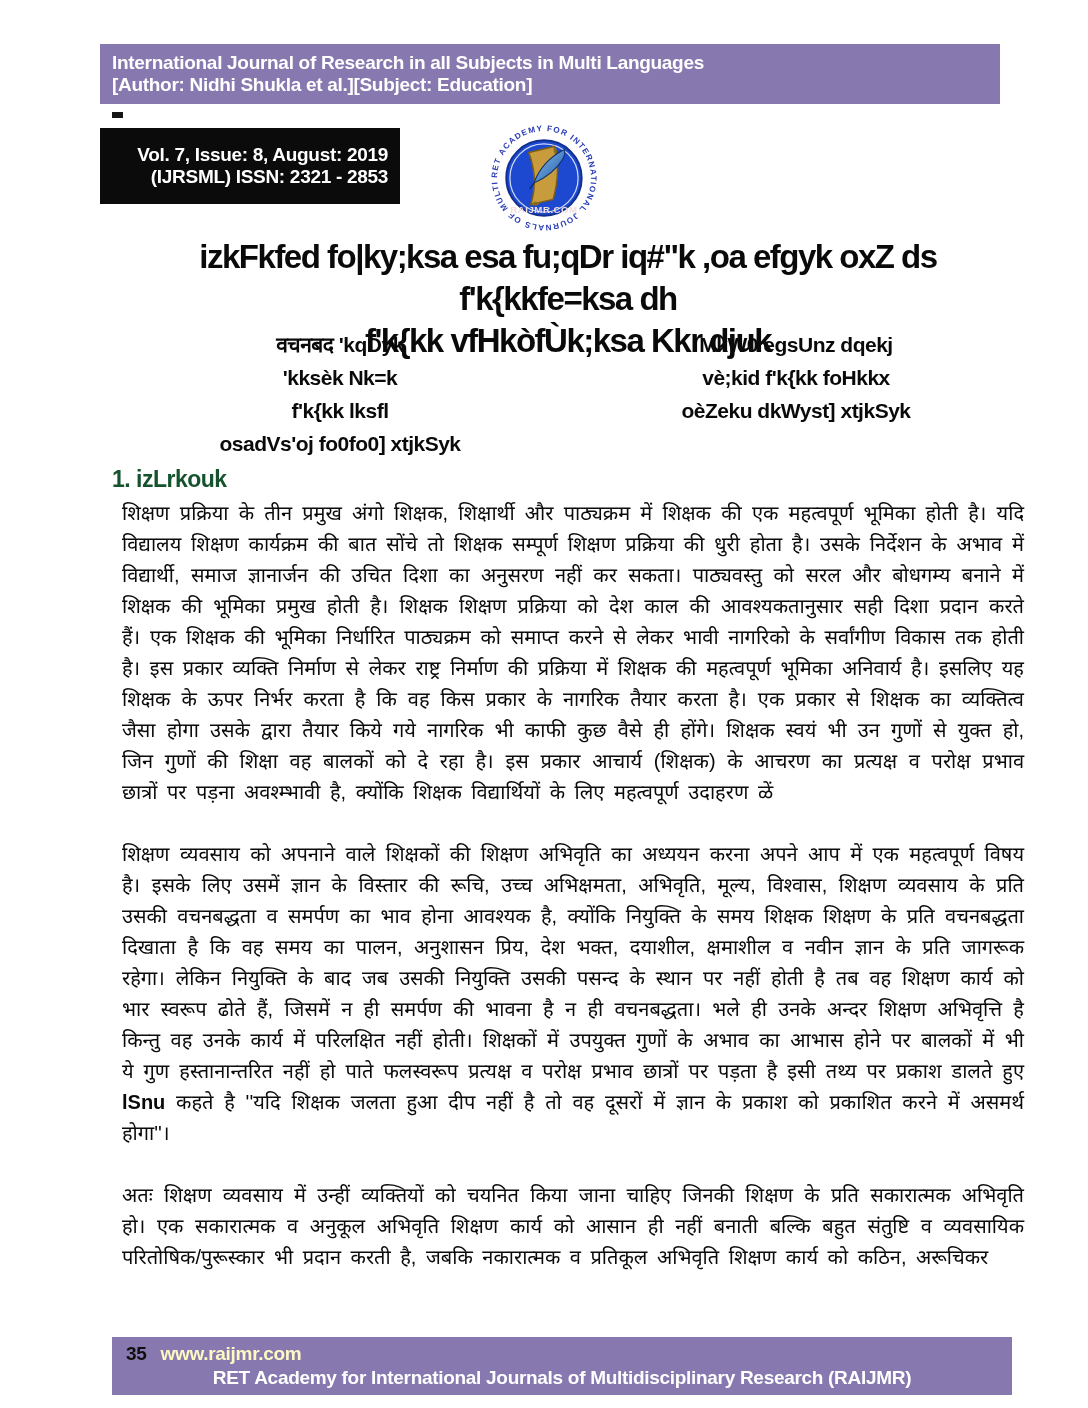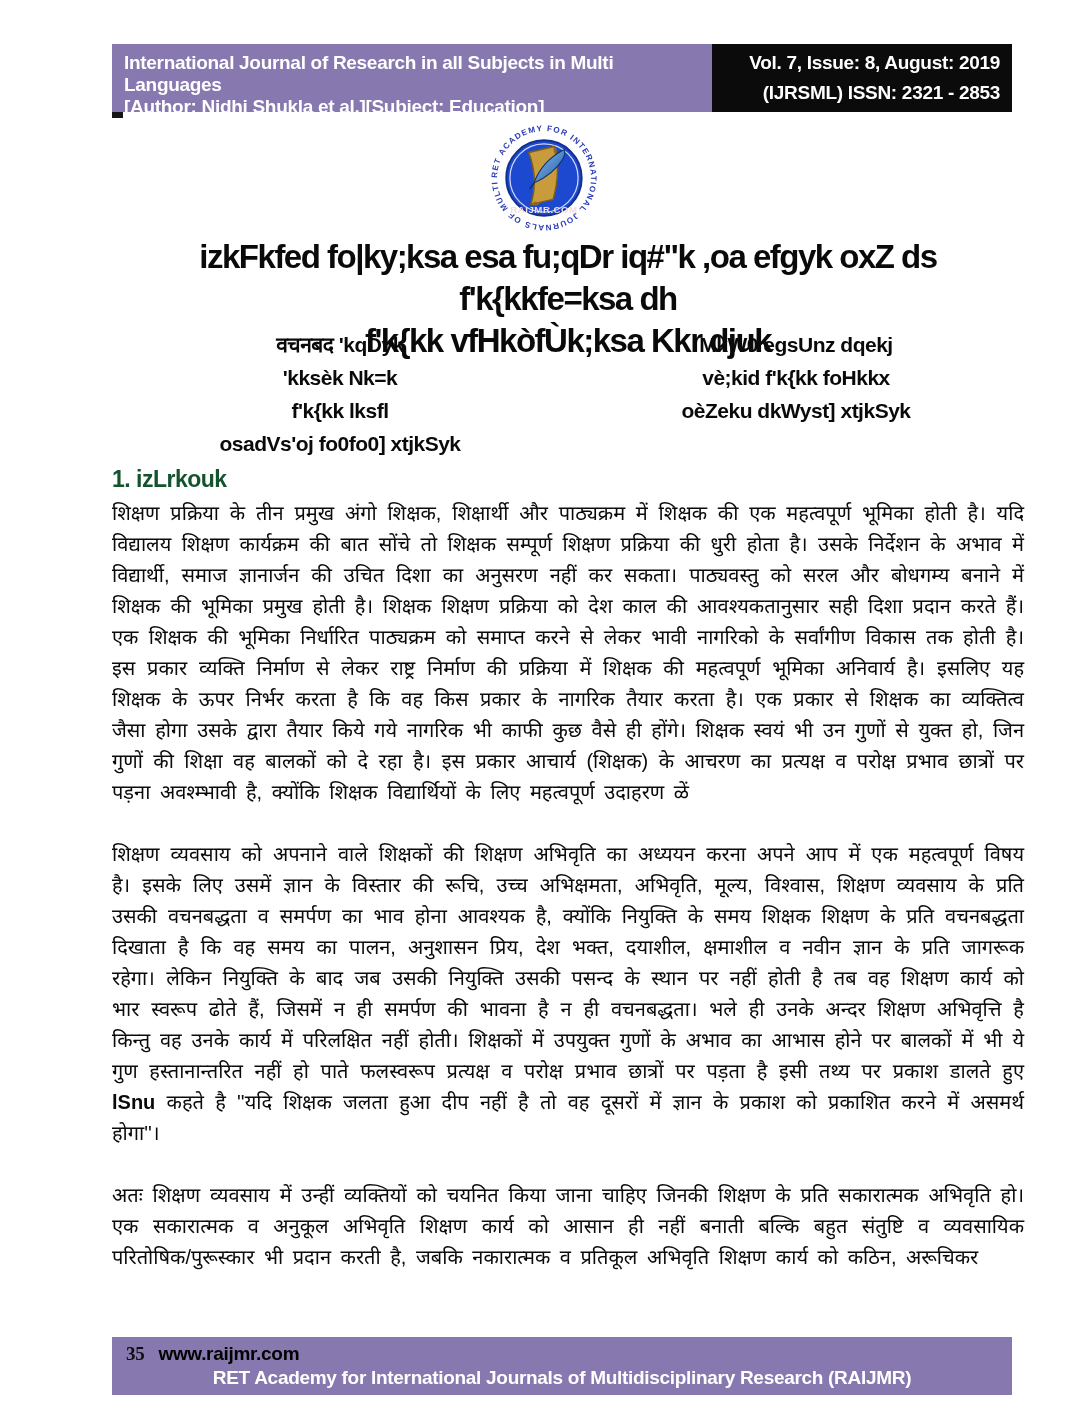--- a/index.html
+++ b/index.html
@@ -2,32 +2,32 @@
 <html><head>
 <meta charset="utf-8">
 <style>
   html,body{margin:0;padding:0;background:#ffffff;}
   .page{
     position:relative;width:1088px;height:1408px;background:#ffffff;
     font-family:"Liberation Sans", sans-serif;color:#111;overflow:hidden;
   }
   
   .header-band{
-    position:absolute;left:112px;top:44px;width:900px;height:68px;
-    display:flex;font-weight:700;
+    position:absolute;left:100px;top:44px;width:900px;height:68px;
+    display:flex;font-weight:700;flex-direction:column;
   }
   .header-left{
     background:#8779AF;color:#ffffff;flex:1;
     padding:8px 12px;display:flex;flex-direction:column;justify-content:space-between;
     font-size:19px;letter-spacing:-0.3px;
   }
   .header-right{
     background:#0b0b0c;color:#ffffff;width:276px;
-    padding:8px 12px;display:flex;flex-direction:column;justify-content:space-between;
-    text-align:right;font-size:19px;letter-spacing:-0.3px;
+    padding:16px 12px;display:flex;flex-direction:column;justify-content:space-between;
+    text-align:right;font-size:19px;letter-spacing:-0.3px;margin-top:24px;
   }
   .header-dash{position:absolute;left:112px;top:112px;width:11px;height:6px;background:#151515;}
   
   .logo-wrap{position:absolute;left:0;top:122px;width:1088px;display:flex;justify-content:center;}
   
   .article-title{
     position:absolute;left:112px;top:236px;width:912px;text-align:center;
     font-weight:700;font-size:33px;line-height:42px;letter-spacing:-1.5px;color:#0a0a0a;
   }
   .authors-row{
@@ -36,33 +36,33 @@
   .author-col{flex:1;text-align:center;font-weight:700;font-size:21px;line-height:33px;letter-spacing:-0.5px;color:#0a0a0a;}
   
   .section-heading{
     position:absolute;left:112px;top:466px;
     font-weight:700;font-size:23px;letter-spacing:-0.5px;color:#14532d;
   }
   .body-text{
     position:absolute;left:112px;top:498px;width:912px;
     font-size:20px;line-height:31px;text-align:justify;word-spacing:4px;color:#0a0a0a;
   }
-  .body-text p{margin:0 0 31px 0;}
+  .body-text p{margin:0 0 31px 10px;}
   .bold-name{font-weight:700;font-family:"Liberation Sans",sans-serif;}
   
   .footer-band{
     position:absolute;left:112px;top:1337px;width:900px;height:58px;
     background:#8779AF;font-weight:700;font-size:19px;letter-spacing:-0.3px;
     display:flex;flex-direction:column;justify-content:space-between;
     padding:6px 14px;box-sizing:border-box;
   }
   .footer-line1{display:flex;align-items:center;gap:14px;color:#ffffff;}
-  .footer-page{color:#101010;font-family:Liberation Serif, serif;}
+  .footer-page{color:#101010;}
   .footer-journal{flex:1;}
-  .footer-url{color:#000000;text-decoration:none;}
+  .footer-url{color:#fef9c3;text-decoration:none;}
   .footer-line2{text-align:center;color:#ffffff;}
 </style>
 </head>
 <body>
 
 <div class="page">
 
   <div class="header-band">
     <div class="header-left">
       <span>International Journal of Research in all Subjects in Multi Languages</span>

